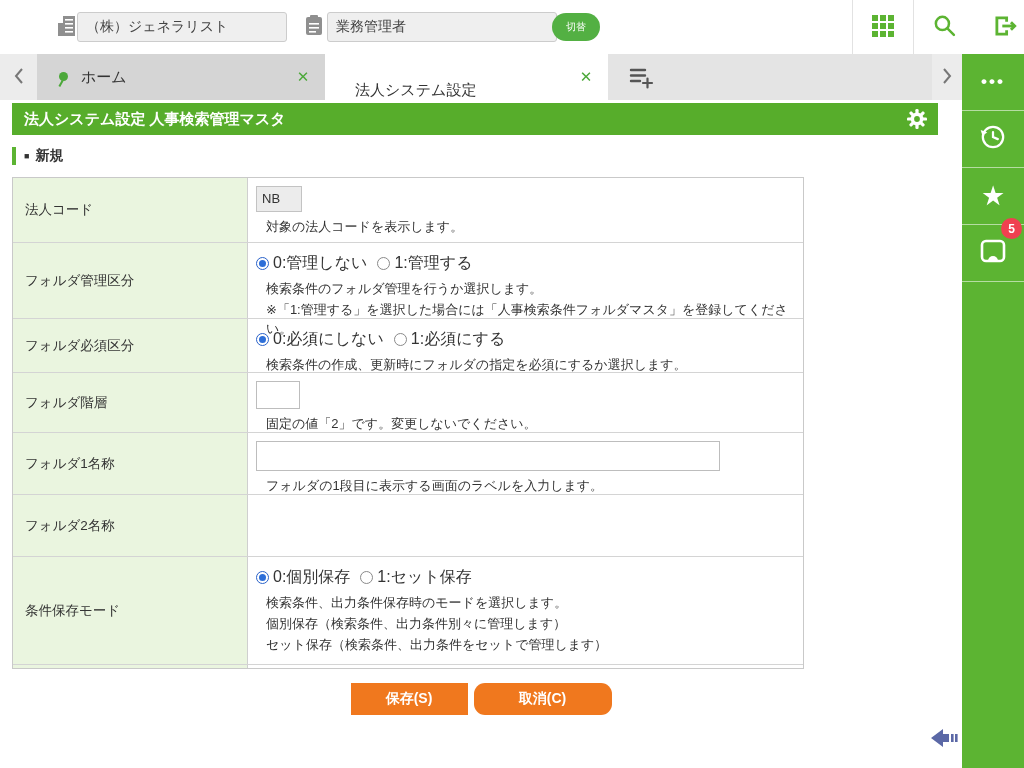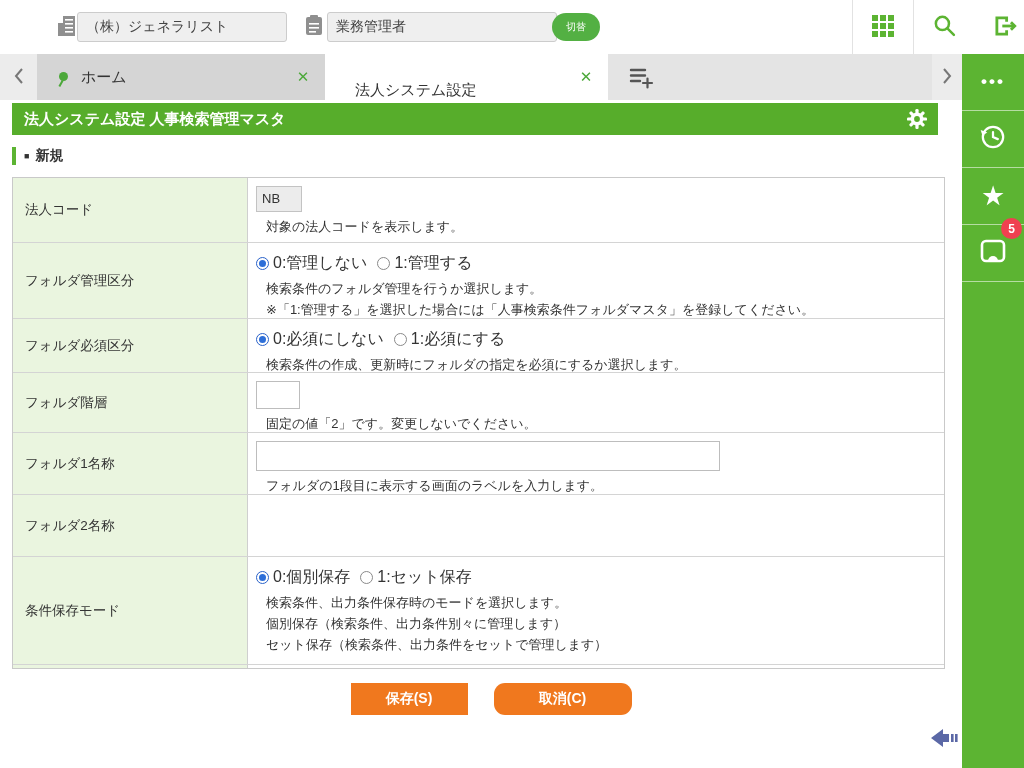--- a/index.html
+++ b/index.html
@@ -45,21 +45,21 @@
   .titlebar{position:absolute;top:3px;left:12px;width:926px;height:32px;background:#57ad2b;
           color:#fff;font-weight:bold;font-size:15px;line-height:32px;padding-left:12px;
           box-sizing:border-box;}
   .gear-btn{position:absolute;right:8px;top:4px;width:26px;height:26px;border:none;
           background:transparent;cursor:pointer;padding:0;}
   .section-head{position:absolute;top:47px;left:12px;display:flex;align-items:center;
           font-size:14px;font-weight:bold;color:#333;}
   .section-bar{width:4px;height:18px;background:#5cb432;margin-right:8px;}
   .section-bullet{font-size:9px;margin-right:6px;}
   
-  .formtable{position:absolute;top:77px;left:12px;width:933px;height:492px;
+  .formtable{position:absolute;top:77px;left:12px;width:792px;height:492px;
           border:1px solid #c9c9c9;box-sizing:border-box;overflow:hidden;background:#fff;}
   .frow{display:flex;border-bottom:1px solid #d4d4d4;}
   .flabel{width:235px;min-width:235px;background:#eaf5df;display:flex;align-items:center;
           padding:0 12px;box-sizing:border-box;font-size:13.5px;color:#333;
           border-right:1px solid #cfcfcf;}
   .fcontent{flex:1;padding:8px 10px 8px 8px;box-sizing:border-box;font-size:13px;}
   .desc{font-size:13px;color:#333;margin:6px 0 0 10px;line-height:1.45;}
   .desc + .desc{margin-top:2px;}
   .static-box{width:46px;height:26px;background:#ececec;border:1px solid #c3c3c3;
           box-sizing:border-box;font-size:13px;color:#333;padding:4px 0 0 5px;}
@@ -72,21 +72,21 @@
           box-sizing:border-box;position:relative;flex:none;margin-right:4px;}
   .radio.checked{border-color:#2a62c9;}
   .radio.checked::after{content:"";position:absolute;left:2px;top:2px;right:2px;bottom:2px;
           border-radius:50%;background:#2e6fd8;}
   .frow.partial{border-bottom:none;}
   .partial .fcontent{padding-top:9px;}
   
   .footer-btns{position:absolute;top:583px;left:0;width:962px;display:flex;
           justify-content:center;gap:6px;}
   .obtn{height:32px;border:none;background:#f0781e;color:#fff;font-size:14px;
-          font-weight:bold;cursor:pointer;font-family:inherit;margin-left:20px;}
+          font-weight:bold;cursor:pointer;font-family:inherit;}
   .obtn.save{width:117px;} .obtn.cancel{width:138px;border-radius:11px;}
   .collapse-arrow{position:absolute;left:930px;top:626px;width:30px;height:24px;border:none;
           background:transparent;cursor:pointer;padding:0;}
 </style>
 </head>
 <body>
 
 <div id="app">
 
   <div class="topbar">

